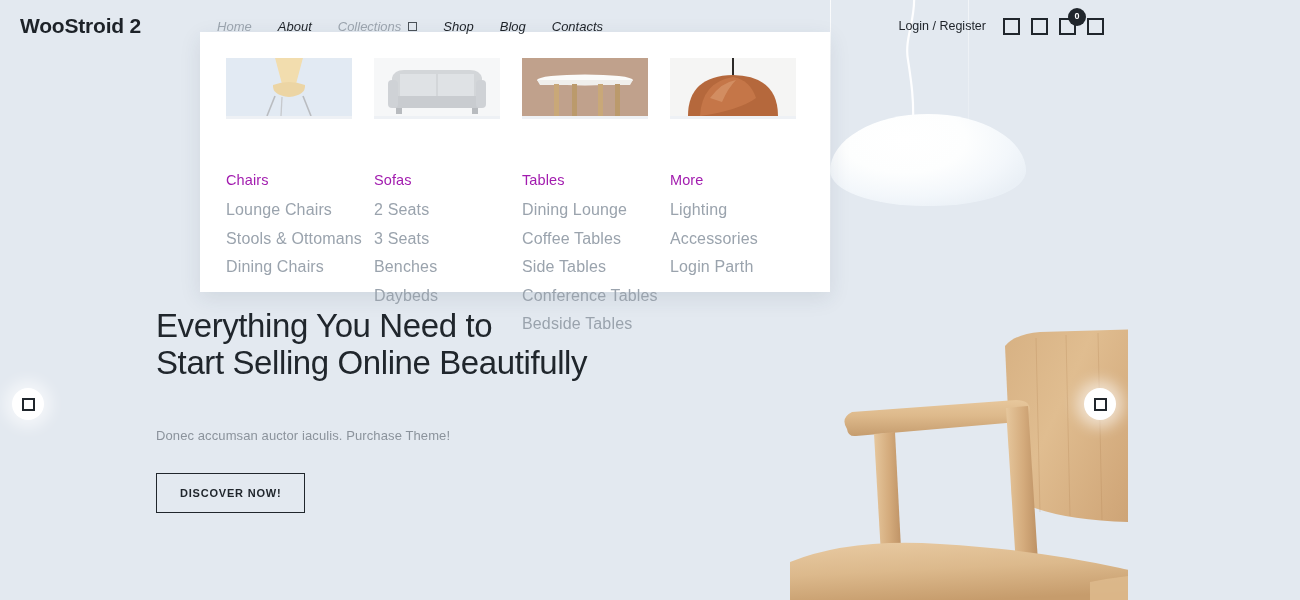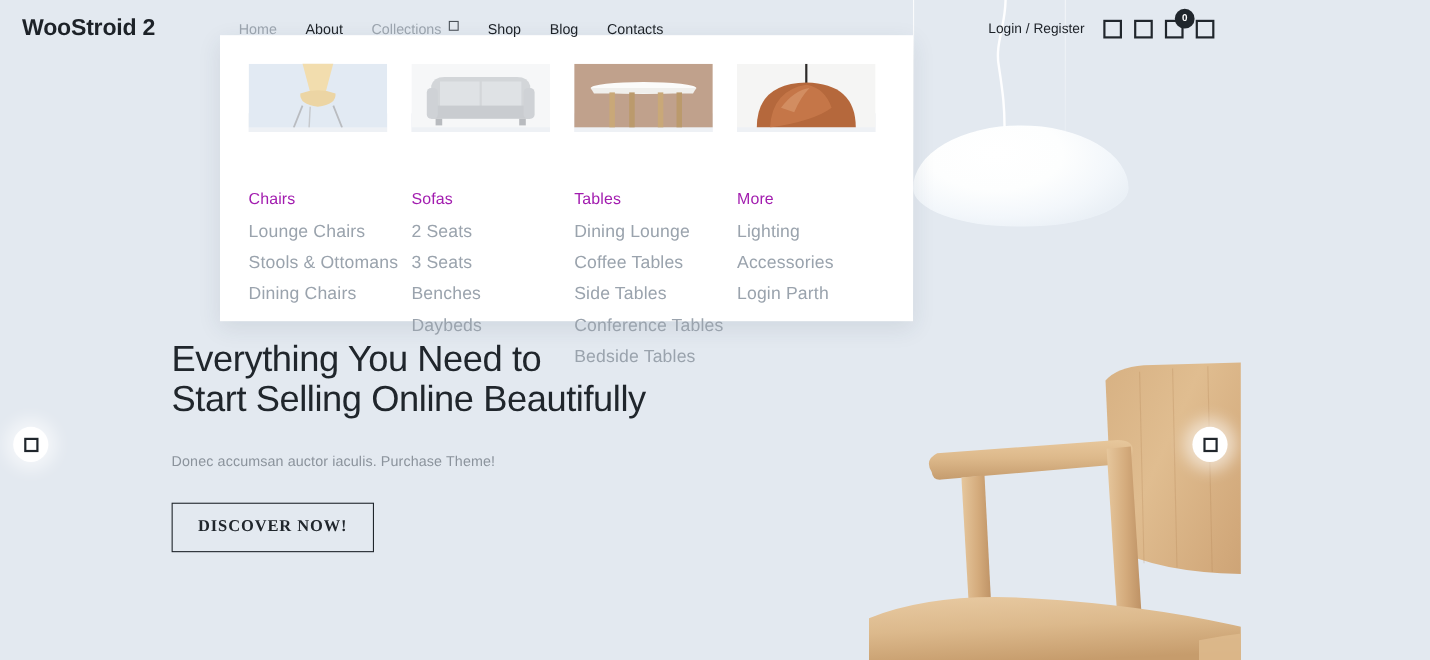--- a/index.html
+++ b/index.html
@@ -55,21 +55,21 @@
     font-size:21px; font-weight:bold; color:#1d2228;
     letter-spacing:-0.2px; white-space:nowrap;
   }
   .main-nav {
     display:flex; align-items:center; gap:26px;
     margin-left:76px;
     font-size:13px;
   }
   .nav-link {
     color:#1d2228; text-decoration:none; white-space:nowrap;
-    display:flex; gap:7px;
+    display:flex; align-items:center; gap:7px;font-style:italic;
   }
   .nav-link.muted { color:#9aa3ad; }
   .sq-glyph {
     display:inline-block; width:9px; height:9px;
     border:1.6px solid #4a5158; background:transparent;
   }
   .header-right {
     margin-left:auto; display:flex; align-items:center; gap:11px;
     padding-right:4px;
   }
@@ -124,34 +124,34 @@
     letter-spacing:.15px;
   }
 
   
   .hero { position:absolute; left:156px; top:308px; z-index:20; }
   .hero h1 {
     font-size:33px; font-weight:400; color:#20262c;
     line-height:1.12; letter-spacing:-.4px; white-space:nowrap;
   }
   .hero-sub {
-    margin-top:30px;
+    margin-top:46px;
     font-size:13px; color:#8b939c; letter-spacing:.1px;
   }
   .discover-btn {
     margin-top:30px;
     display:inline-block;
     padding:13px 23px;
     border:1.6px solid #20262c;
     background:transparent;
     color:#20262c;
-    font-size:15px; font-weight:bold;
+    font-size:11px; font-weight:bold;
     letter-spacing:.8px;
     cursor:pointer;
-    font-family:Liberation Serif, serif;
+    font-family:Liberation Sans, sans-serif;
   }
 
   
   .slider-arrow {
     position:absolute; top:388px;
     width:32px; height:32px; border-radius:50%;
     background:#ffffff;
     display:flex; align-items:center; justify-content:center;
     z-index:30; cursor:pointer; border:none;
     box-shadow:0 0 14px 8px rgba(255,255,255,.55);

